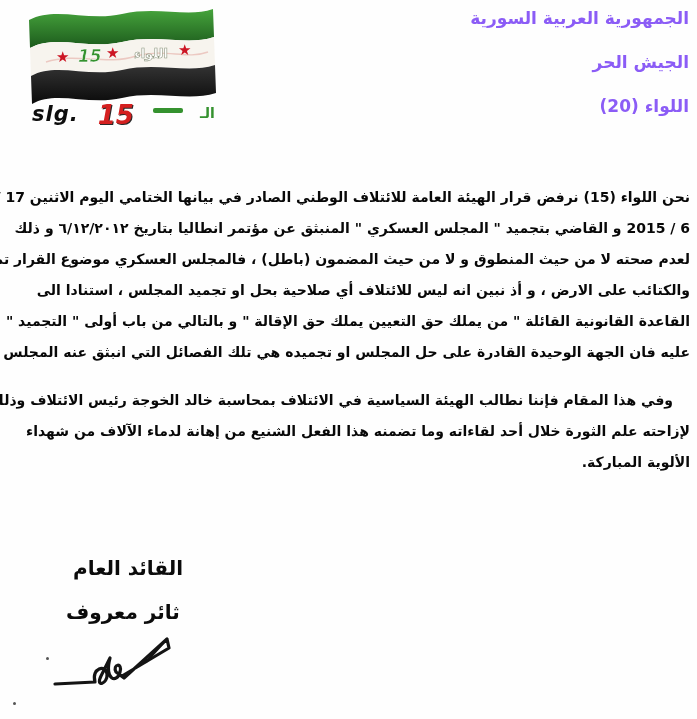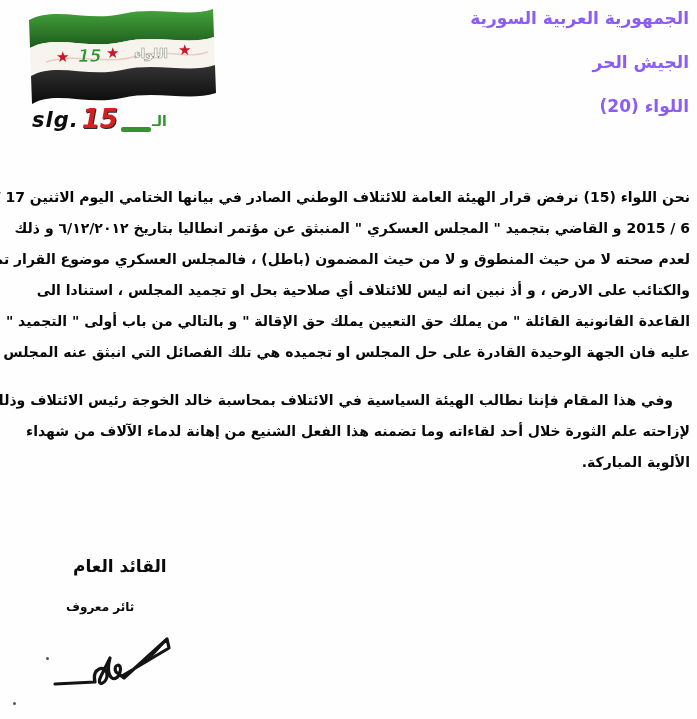--- a/index.html
+++ b/index.html
@@ -15,22 +15,22 @@
   .letterhead{
     position:absolute;top:8px;right:8px;left:300px;
     direction:rtl;text-align:right;
     font-weight:bold;font-size:17px;color:#8b5cf6;
   }
   .letterhead .lh-line{margin-bottom:24px;white-space:nowrap;}
   
   .logo{position:absolute;left:26px;top:2px;width:190px;}
   .logo svg{display:block;}
   .logo-caption{
-    direction:ltr;display:flex;align-items:flex-end;
-    margin-top:-2px;margin-left:6px;height:30px;
+    direction:ltr;display:flex;align-items:flex-start;
+    margin-top:-2px;margin-left:6px;height:30px;gap:16px;
   }
   .cap-slg{
     font-weight:bold;font-style:italic;font-size:21px;
     color:#0d0d0d;letter-spacing:1px;
   }
   .cap-num{
     font-weight:bold;font-style:italic;font-size:26px;
     color:#d42020;margin-left:3px;line-height:26px;
     text-shadow:1px 1px 0 #2a2a2a;
   }
@@ -43,25 +43,25 @@
   }
   .bline{
     font-weight:bold;font-size:14px;line-height:31px;
     white-space:nowrap;color:#080808;
   }
   .para-2{margin-top:17px;}
   .para-2 .bline:first-child{padding-right:17px;}
   
   .sig-title{
     position:absolute;left:73px;top:556px;
-    direction:rtl;font-weight:bold;font-size:17px;white-space:nowrap;
+    direction:rtl;font-weight:bold;font-size:20px;white-space:nowrap;
   }
   .sig-name{
     position:absolute;left:66px;top:600px;
-    direction:rtl;font-weight:bold;font-size:12px;white-space:nowrap;
+    direction:rtl;font-weight:bold;font-size:20px;white-space:nowrap;
   }
   .sig-scribble{position:absolute;left:50px;top:626px;}
   .ink-dot{position:absolute;width:3px;height:3px;border-radius:50%;background:#555;}
   .ink-dot.d1{left:46px;top:657px;}
   .ink-dot.d2{left:13px;top:702px;}
 </style>
 </head>
 <body>
 
 <div class="page">

